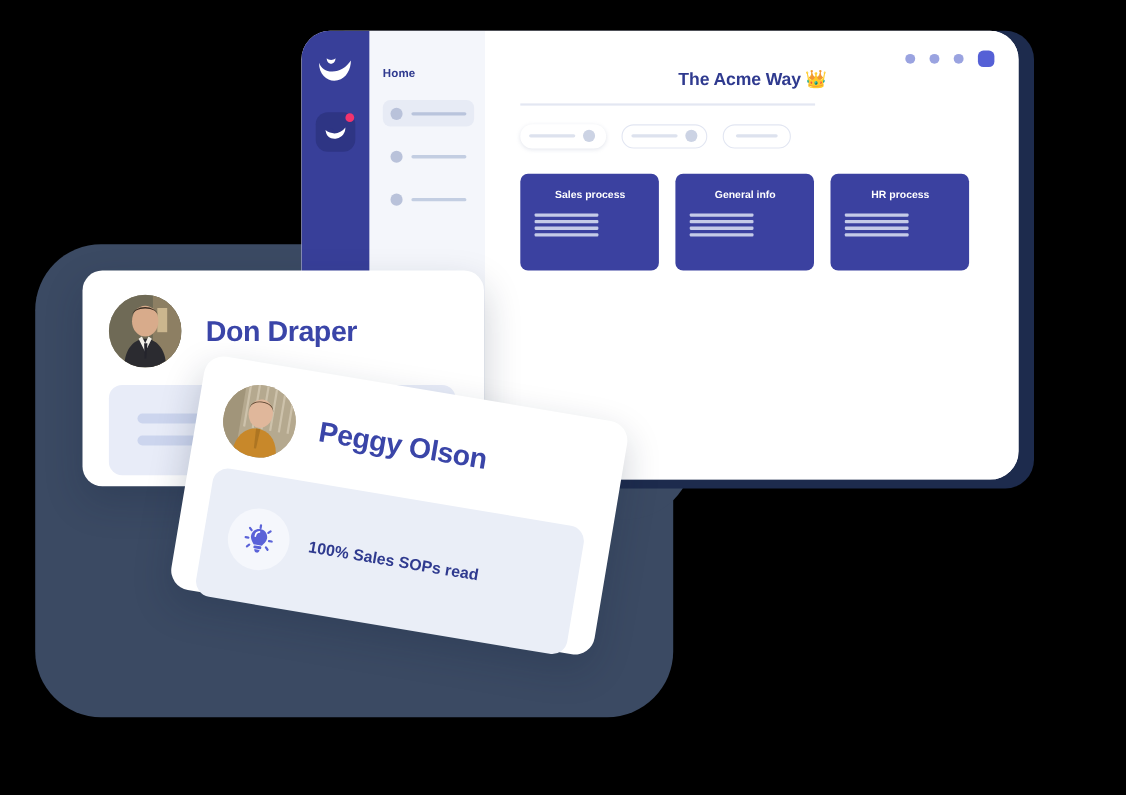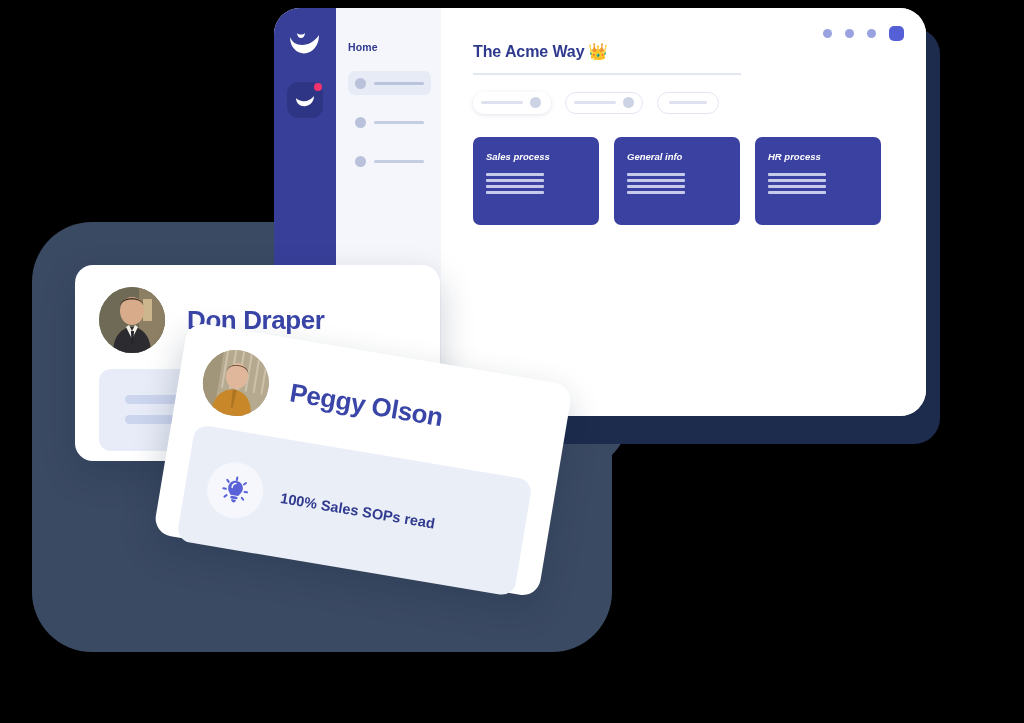--- a/index.html
+++ b/index.html
@@ -41,21 +41,21 @@
     width: 652px;
     height: 416px;
     background: #1d2b4d;
     border-radius: 26px;
   }
 
   
   #app-window {
     position: absolute;
     left: 274px;
-    top: 8px;
+    top: 28px;
     width: 652px;
     height: 408px;
     background: #ffffff;
     border-radius: 26px;
     overflow: hidden;
     display: flex;
   }
 
   
   .icon-rail {
@@ -135,20 +135,21 @@
   .nav-item.w2 .nav-bar-line { width: 50px; }
   .nav-item.w3 .nav-bar-line { width: 50px; }
 
   
   .main-area {
     flex: 1;
     background: #ffffff;
     position: relative;
     padding: 34px 30px 0 32px;
     box-sizing: border-box;
+    text-align: center;
   }
   .win-controls {
     position: absolute;
     top: 18px;
     right: 22px;
     display: flex;
     align-items: center;
     gap: 13px;
   }
   .win-dot {
@@ -200,21 +201,20 @@
     display: grid;
     grid-template-columns: repeat(3, 126px);
     gap: 15px 15px;
   }
   .process-card {
     height: 88px;
     background: #3b41a0;
     border-radius: 7px;
     padding: 14px 12px 0 13px;
     box-sizing: border-box;
-    font-style: italic;
   }
   .process-card-title {
     color: #ffffff;
     font-size: 9.5px;
     font-weight: bold;
     margin-bottom: 11px;
     white-space: nowrap;
   }
   .pc-line {
     height: 3px;
@@ -229,21 +229,21 @@
 
   
   .person-card {
     position: absolute;
     background: #ffffff;
     border-radius: 18px;
     box-shadow: 0 14px 34px rgba(20,30,60,.22);
   }
   #card-don {
     left: 75px;
-    top: 265px;
+    top: 246px;
     width: 365px;
     height: 196px;
     padding: 22px 24px 0 24px;
     box-sizing: border-box;
   }
   #card-peggy {
     left: 168px;
     top: 352px;
     width: 390px;
     height: 215px;

